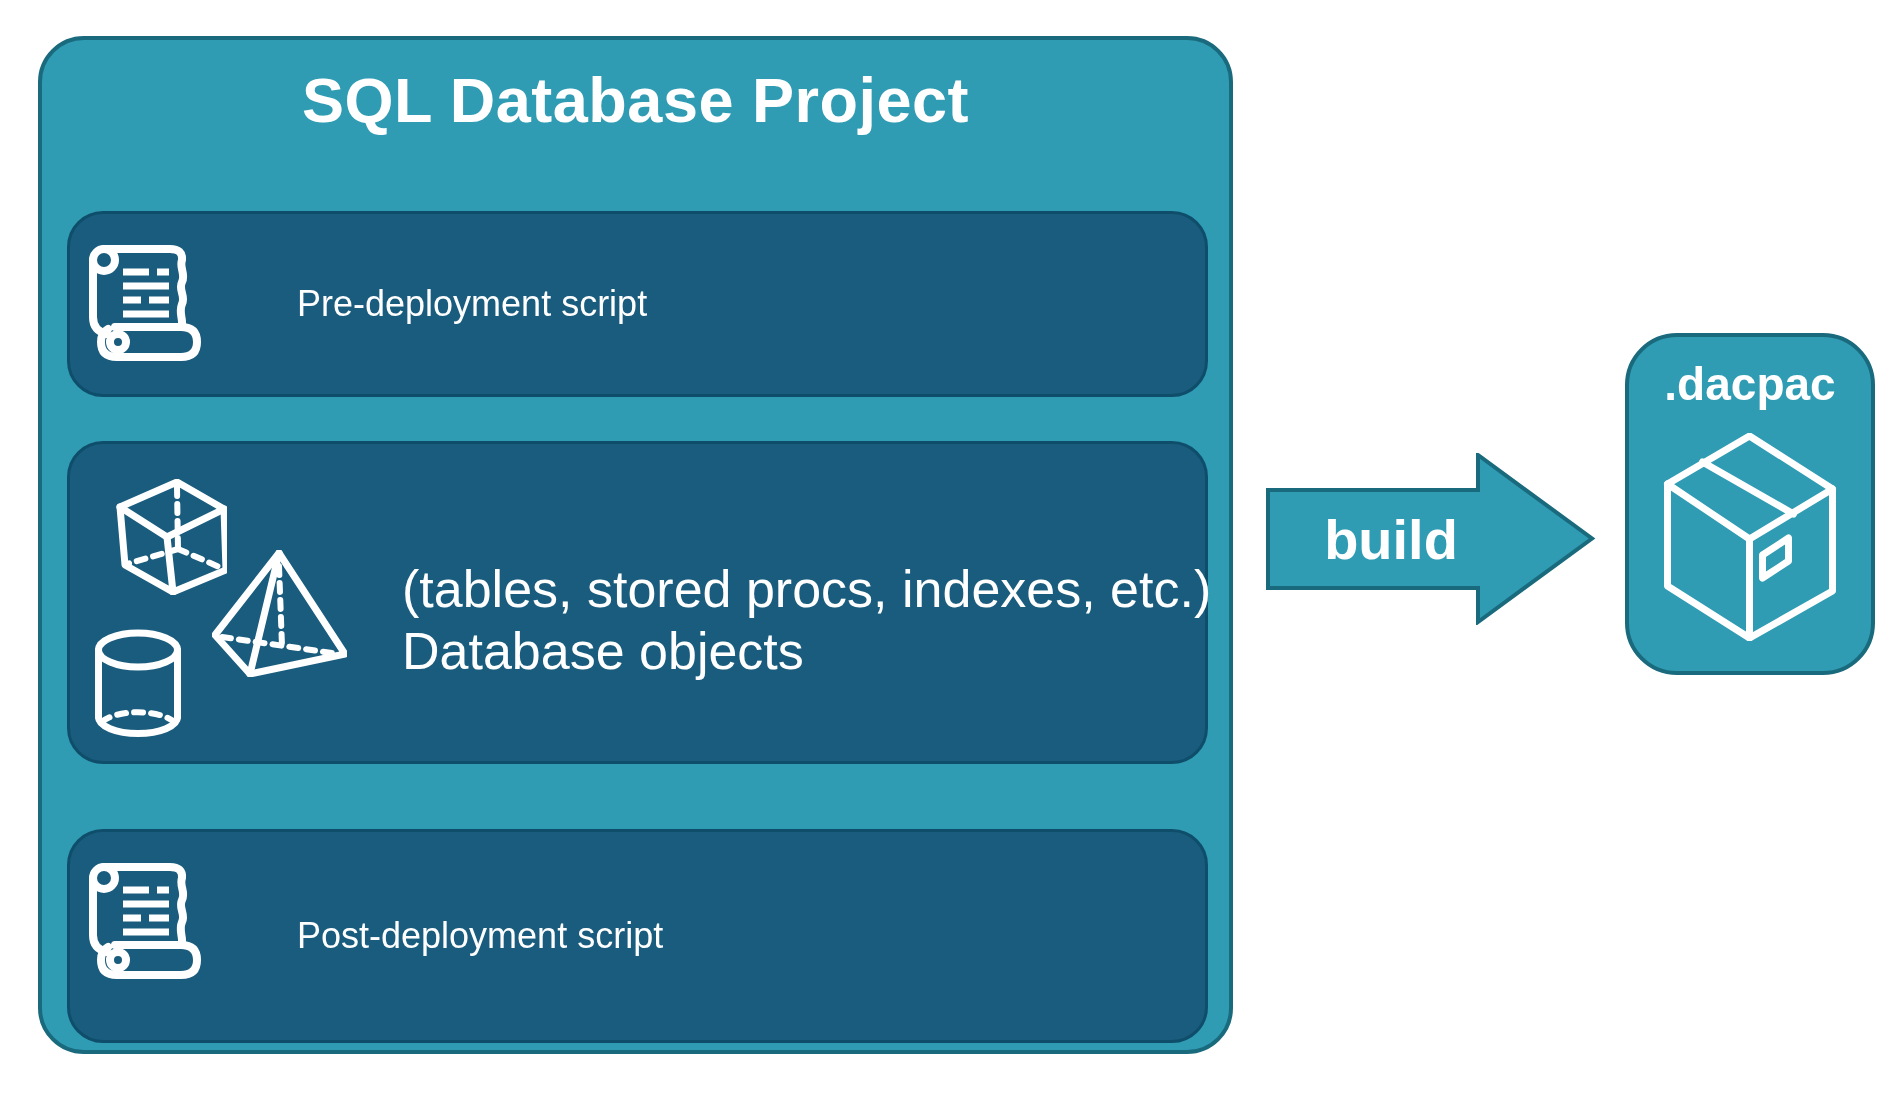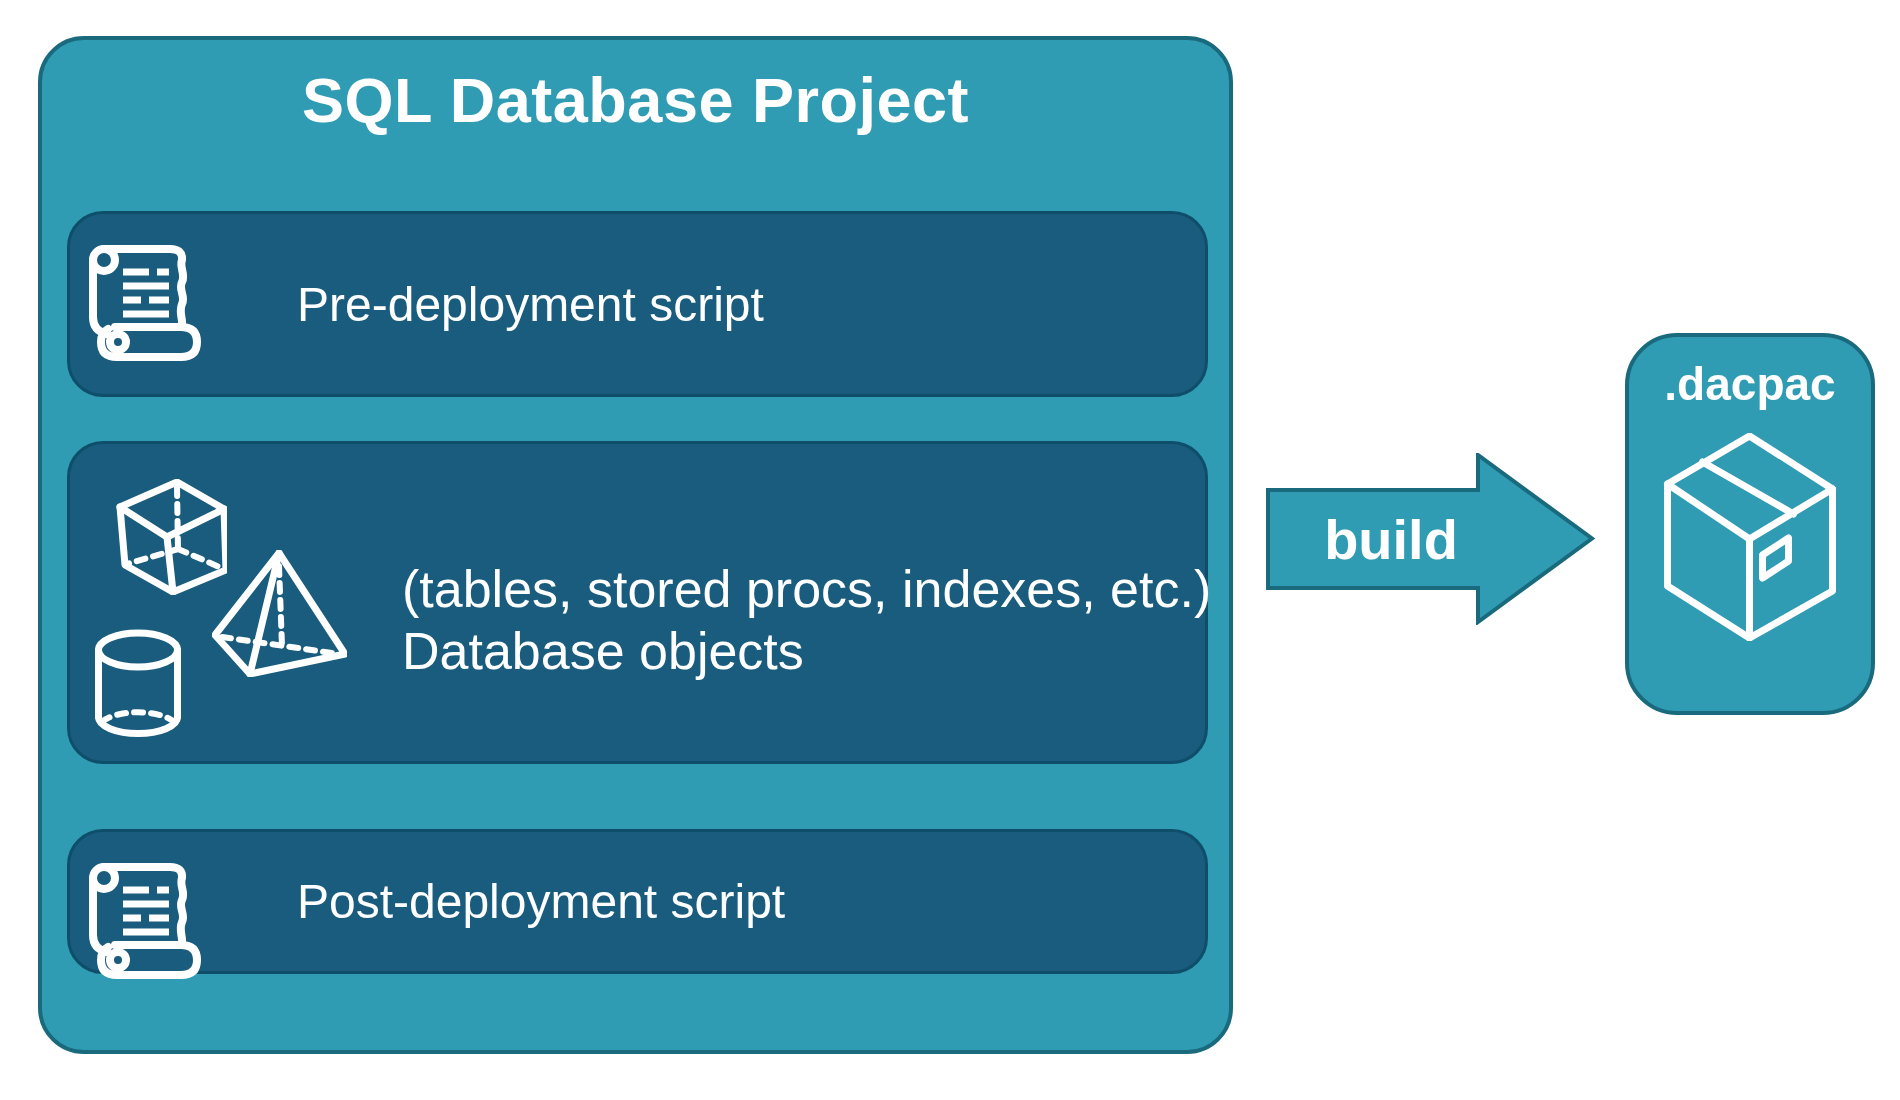--- a/index.html
+++ b/index.html
@@ -17,43 +17,43 @@
     color:var(--text-color);font-size:63px;font-weight:700;line-height:1.1;
     letter-spacing:0.5px;
   }
   .panel{
     position:absolute;left:25px;width:1141px;
     background:var(--panel);border:3px solid var(--panel-border);
     border-radius:36px;box-sizing:border-box;
   }
   .panel.pre{top:171px;height:186px;}
   .panel.objects{top:401px;height:323px;}
-  .panel.post{top:789px;height:145px;}
+  .panel.post{top:789px;height:214px;}
   .panel-label{
     position:absolute;left:227px;top:0;bottom:0;display:flex;align-items:center;
-    color:var(--text-color);font-size:48px;font-weight:400;white-space:nowrap;
+    color:var(--text-color);font-size:36px;font-weight:400;white-space:nowrap;
   }
   .objects-label{
     position:absolute;left:332px;top:114px;color:var(--text-color);
     font-size:52px;font-weight:400;line-height:62px;white-space:nowrap;
   }
   .icon{position:absolute;}
   .icon svg{display:block;}
   .scroll{left:17px;top:25px;}
   .cube{left:45px;top:35px;}
   .pyramid{left:142px;top:106px;}
   .cylinder{left:25px;top:185px;}
   .arrow-svg{position:absolute;left:1266px;top:453px;}
   .arrow-label{
     position:absolute;left:1268px;top:490px;width:210px;height:98px;
     display:flex;align-items:center;justify-content:center;padding-left:36px;
     box-sizing:border-box;color:var(--text-color);font-size:56px;font-weight:700;
   }
   .dacpac{
-    position:absolute;left:1625px;top:333px;width:250px;height:382px;
+    position:absolute;left:1625px;top:333px;width:250px;height:342px;
     background:var(--teal);border:4px solid var(--teal-border);
     border-radius:52px;box-sizing:border-box;
   }
   .dacpac-title{
     position:absolute;left:0;right:0;top:20px;text-align:center;
     color:var(--text-color);font-size:46px;font-weight:700;
   }
   .package{left:50%;transform:translateX(-50%);top:96px;}
 </style>
 </head>

